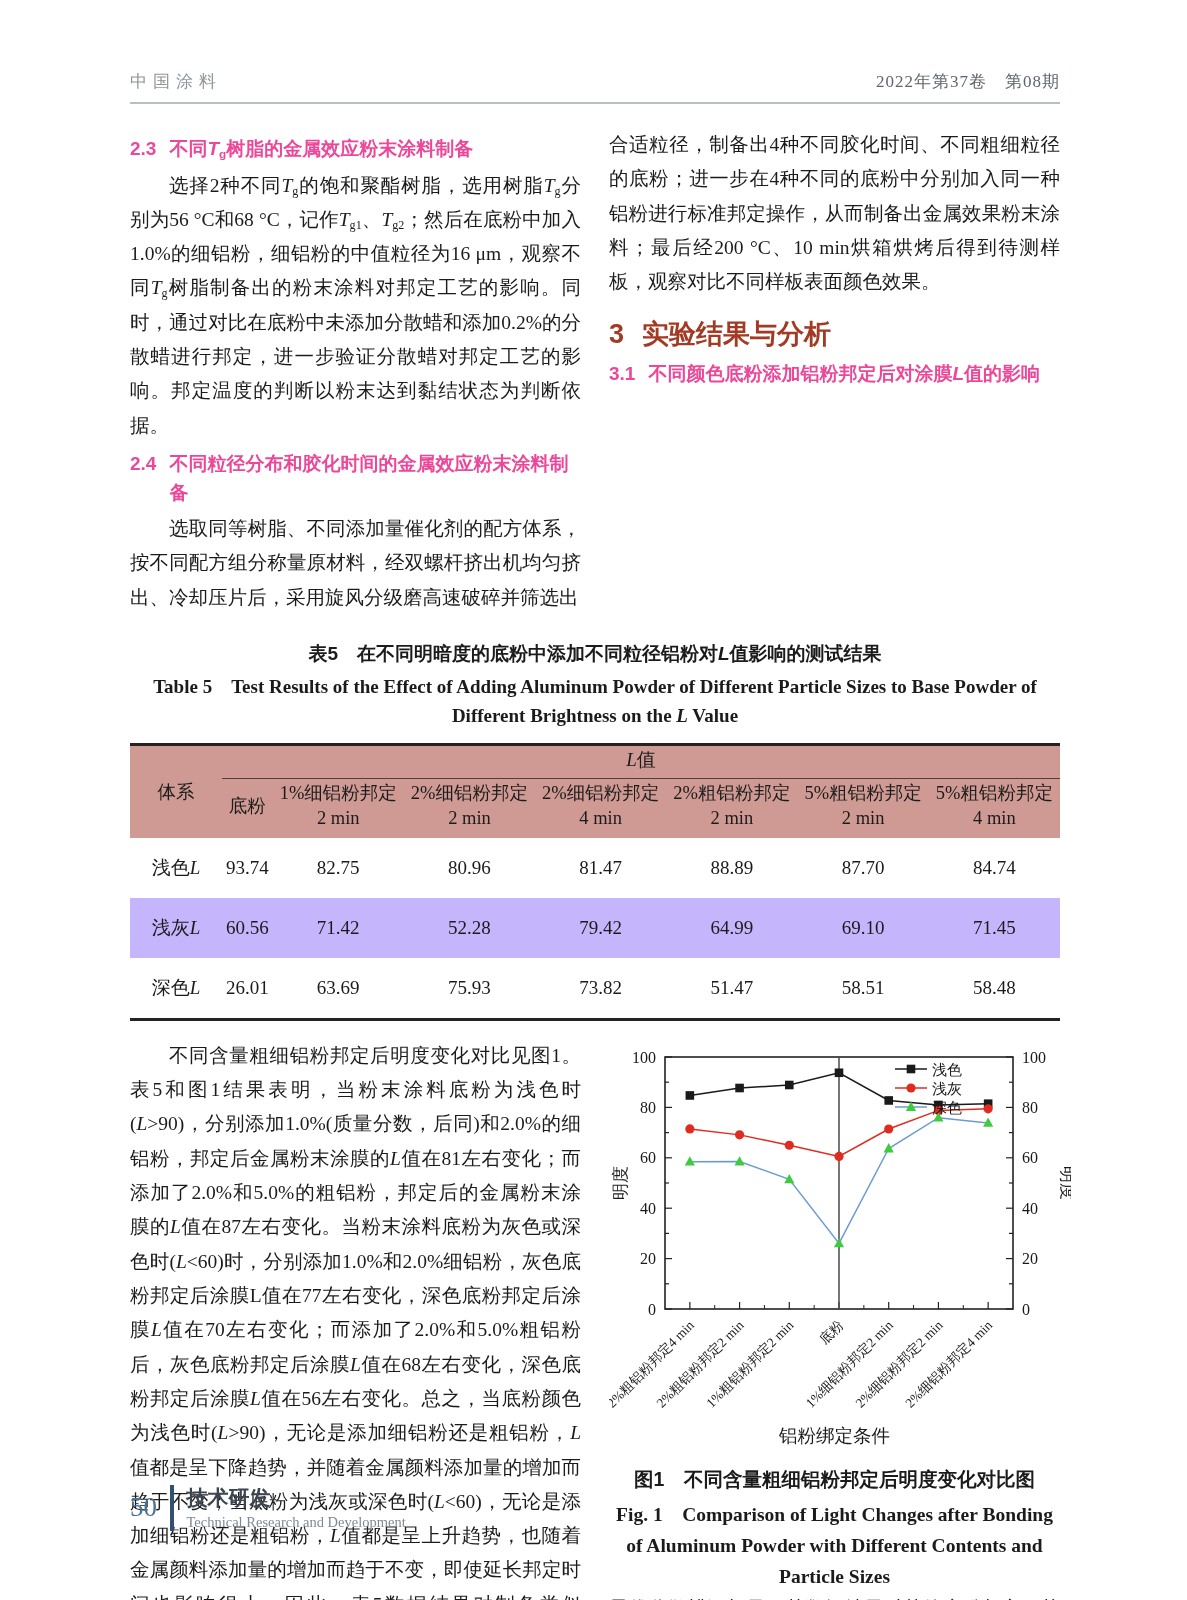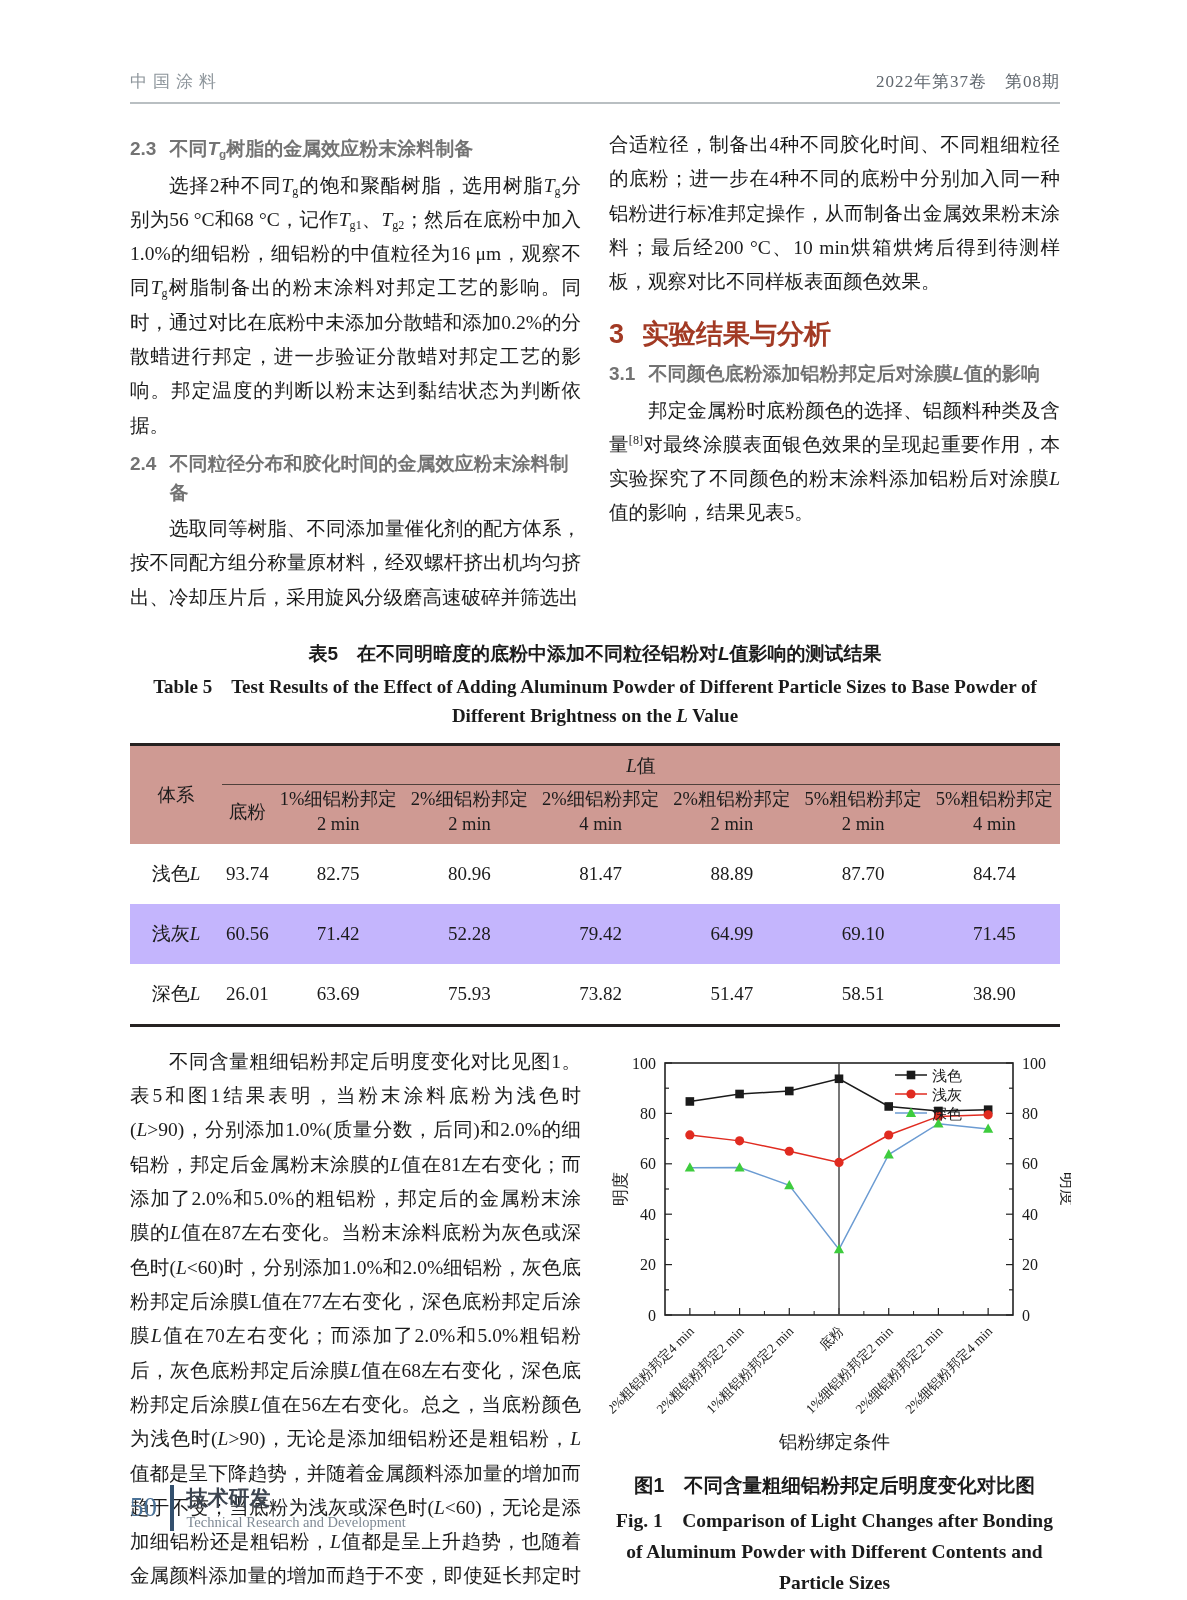--- a/index.html
+++ b/index.html
@@ -14,37 +14,37 @@
   .cols{display:flex;gap:28px;}
   .col{width:451px;box-sizing:border-box;}
   .blk1{margin-top:24px;}
   .blk2{margin-top:18px;}
   p.body{font-size:19.5px;line-height:1.76;text-align:justify;margin:0;text-indent:2em;}
   p.body.noindent{text-indent:0;}
   .rt-i{font-style:italic;}
   .rt-sub{font-size:0.62em;vertical-align:-0.28em;}
   .rt-sup{font-size:0.62em;vertical-align:0.55em;}
   
-  .h-sub{display:flex;gap:13px;color:#737373;font-family:"Liberation Sans",sans-serif;
+  .h-sub{display:flex;gap:13px;color:#ec4899;font-family:"Liberation Sans",sans-serif;
          font-weight:bold;font-size:19px;line-height:1.5;margin:7px 0 5px 0;}
   .h-sub .num{flex:0 0 auto;}
   .h-sub .txt{flex:1 1 auto;white-space:nowrap;}
   .h-sub .txt.wrap{white-space:normal;}
   .h-sec{display:flex;gap:18px;color:#a23a24;font-family:"Liberation Sans",sans-serif;
          font-weight:bold;font-size:27px;line-height:1.35;margin:16px 0 8px 0;}
   
   .tblock{margin-top:26px;}
   .cap-cn{text-align:center;font-family:"Liberation Sans",sans-serif;font-weight:bold;font-size:19px;}
   .cap-en{text-align:center;font-weight:bold;font-size:19px;line-height:1.55;margin-top:5px;}
   table.t5{width:100%;border-collapse:collapse;margin-top:12px;font-size:18.5px;
            border-top:3px solid #262221;border-bottom:3px solid #262221;}
   .t5 thead{background:#cf9a93;}
   .t5 th{font-weight:normal;padding:2px 2px;}
   .t5 .c-sys{width:88px;}
-  .t5 .c-l{border-bottom:1.5px solid #50403b;padding:7px 0 5px 0;font-size:19px;}
+  .t5 .c-l{border-bottom:1.5px solid #50403b;padding:1px 0 5px 0;font-size:19px;}
   .t5 .sub2 th{padding-bottom:7px;}
   .t5 .sub2 .l1,.t5 .sub2 .l2{line-height:1.35;}
   .t5 tbody td{text-align:center;padding:17px 2px;font-size:19px;}
   .t5 tbody tr.hl{background:#c4b5fd;}
   
   .figwrap{margin-top:4px;}
   .figwrap svg{display:block;width:462px;height:378px;}
   .xlabel{text-align:center;font-size:18.5px;margin-top:2px;}
   .figcap-cn{text-align:center;font-family:"Liberation Sans",sans-serif;font-weight:bold;font-size:19.5px;margin-top:18px;}
   .figcap-en{text-align:center;font-weight:bold;font-size:19.5px;line-height:1.6;margin-top:6px;}
@@ -83,21 +83,20 @@
     <div class="col">
       <p class="body noindent"><span>合适粒径，制备出4种不同胶化时间、不同粗细粒径的底粉；进一步在4种不同的底粉中分别加入同一种铝粉进行标准邦定操作，从而制备出金属效果粉末涂料；最后经200 °C、10 min烘箱烘烤后得到待测样板，观察对比不同样板表面颜色效果。</span></p>
       <div class="h-sec">
         <span class="num">3</span>
         <span class="txt">实验结果与分析</span>
       </div>
       <div class="h-sub">
         <span class="num">3.1</span>
         <span class="txt"><span>不同颜色底粉添加铝粉邦定后对涂膜</span><span class="rt-i">L</span><span>值的影响</span></span>
       </div>
-      <p class="body"><span>邦定金属粉时底粉颜色的选择、铝颜料种类及含量</span><span class="rt-sup">[8]</span><span>对最终涂膜表面银色效果的呈现起重要作用，本实验探究了不同颜色的粉末涂料添加铝粉后对涂膜</span><span class="rt-i">L</span><span>值的影响，结果见表5。</span></p>
     </div>
   </div>
 
   <div class="tblock">
     <div class="cap-cn"><span>表5　在不同明暗度的底粉中添加不同粒径铝粉对</span><span class="rt-i">L</span><span>值影响的测试结果</span></div>
     <div class="cap-en"><span>Table 5　Test Results of the Effect of Adding Aluminum Powder of Different Particle Sizes to Base Powder of Different Brightness on the </span><span class="rt-i">L</span><span> Value</span></div>
     <table class="t5">
       <thead>
         <tr>
           <th class="c-sys" rowspan="2">体系</th>
@@ -153,21 +152,21 @@
             <td>71.45</td>
           </tr>
           <tr>
             <td><span>深色</span><span class="rt-i">L</span></td>
             <td>26.01</td>
             <td>63.69</td>
             <td>75.93</td>
             <td>73.82</td>
             <td>51.47</td>
             <td>58.51</td>
-            <td>38.90</td>
+            <td>58.48</td>
           </tr>
         </tbody>
     </table>
   </div>
 
   <div class="cols blk2">
     <div class="col">
       <p class="body"><span>不同含量粗细铝粉邦定后明度变化对比见图1。表5和图1结果表明，当粉末涂料底粉为浅色时(</span><span class="rt-i">L</span><span>&gt;90)，分别添加1.0%(质量分数，后同)和2.0%的细铝粉，邦定后金属粉末涂膜的</span><span class="rt-i">L</span><span>值在81左右变化；而添加了2.0%和5.0%的粗铝粉，邦定后的金属粉末涂膜的</span><span class="rt-i">L</span><span>值在87左右变化。当粉末涂料底粉为灰色或深色时(</span><span class="rt-i">L</span><span>&lt;60)时，分别添加1.0%和2.0%细铝粉，灰色底粉邦定后涂膜L值在77左右变化，深色底粉邦定后涂膜</span><span class="rt-i">L</span><span>值在70左右变化；而添加了2.0%和5.0%粗铝粉后，灰色底粉邦定后涂膜</span><span class="rt-i">L</span><span>值在68左右变化，深色底粉邦定后涂膜</span><span class="rt-i">L</span><span>值在56左右变化。总之，当底粉颜色为浅色时(</span><span class="rt-i">L</span><span>&gt;90)，无论是添加细铝粉还是粗铝粉，</span><span class="rt-i">L</span><span>值都是呈下降趋势，并随着金属颜料添加量的增加而趋于不变；当底粉为浅灰或深色时(</span><span class="rt-i">L</span><span>&lt;60)，无论是添加细铝粉还是粗铝粉，</span><span class="rt-i">L</span><span>值都是呈上升趋势，也随着金属颜料添加量的增加而趋于不变，即使延长邦定时间也影响很小。因此，表5数据结果对制备类似RAL9006、RAL9007银色粉末涂料具有一定指导参考意义。</span></p>
 
     </div>

